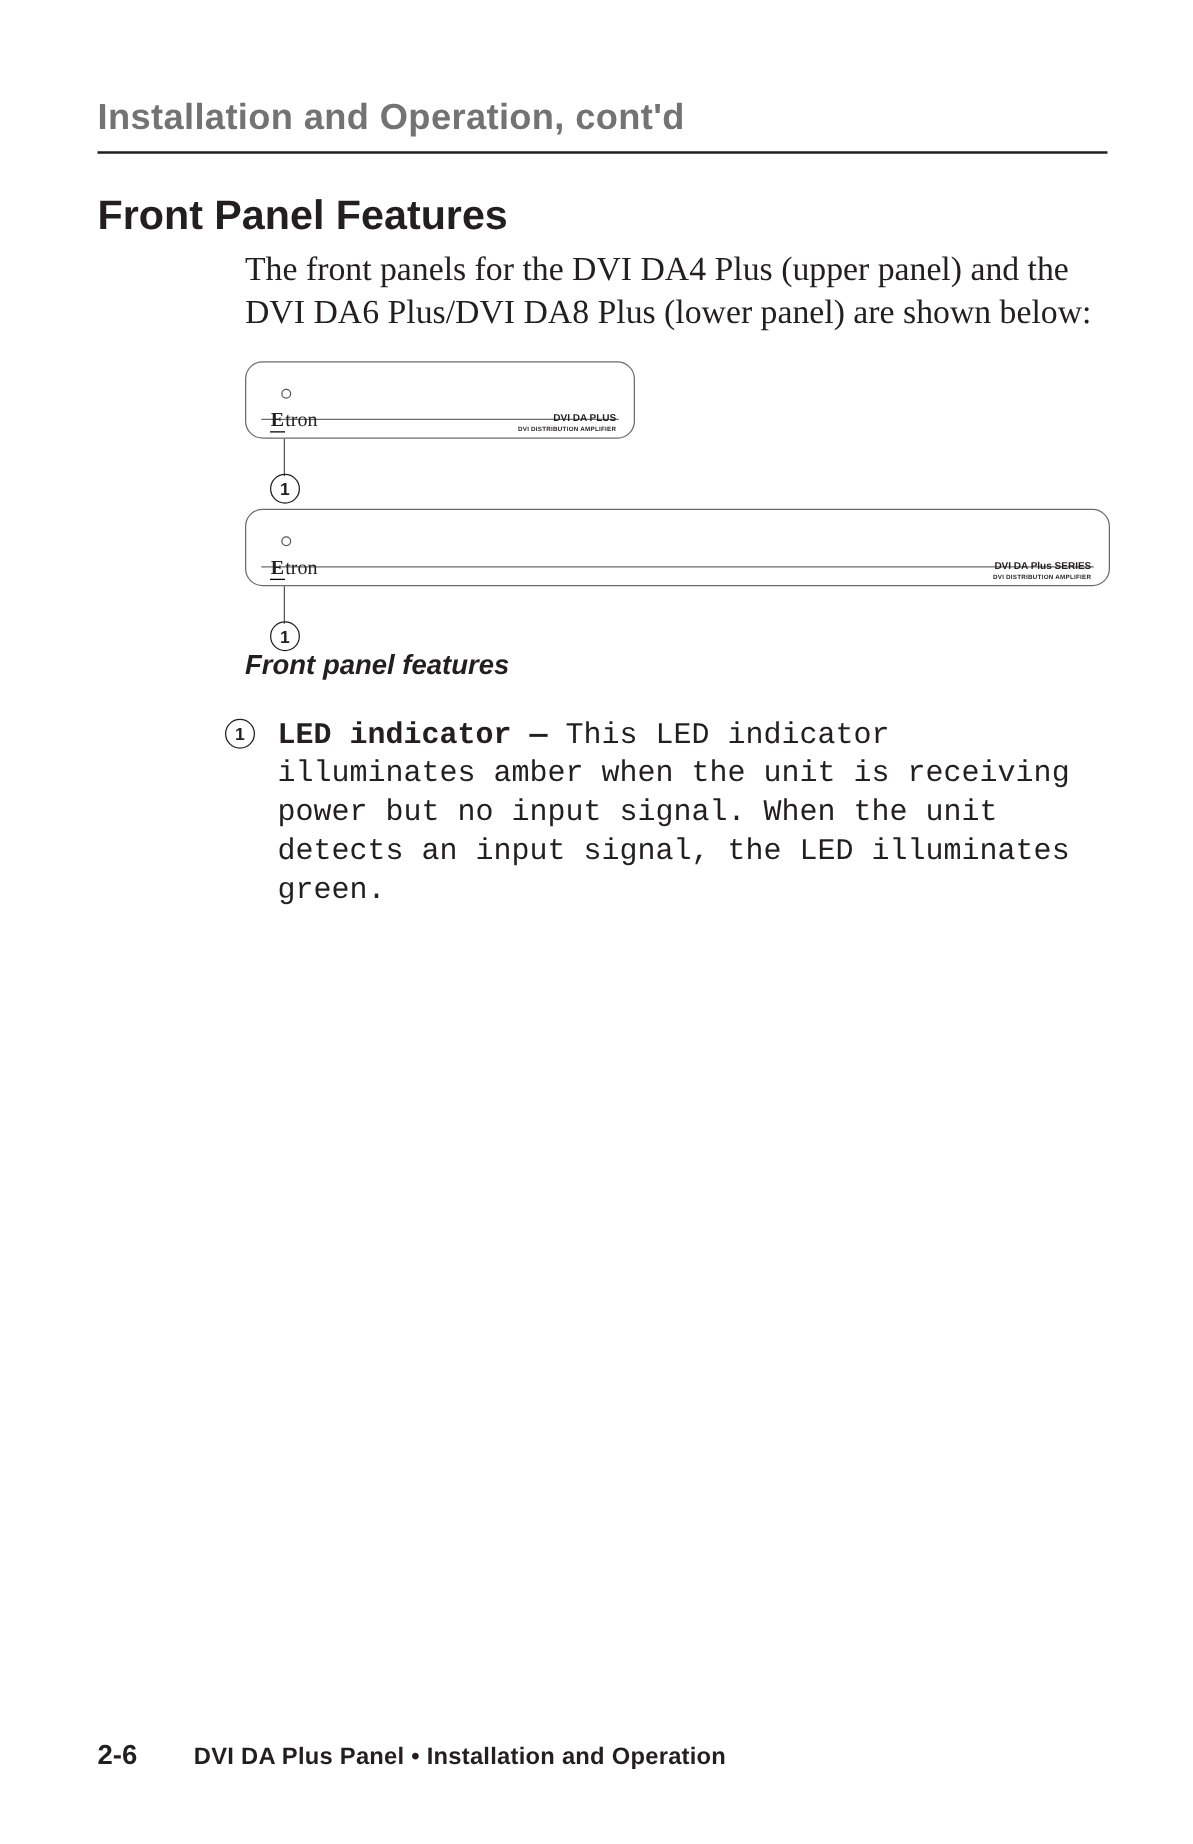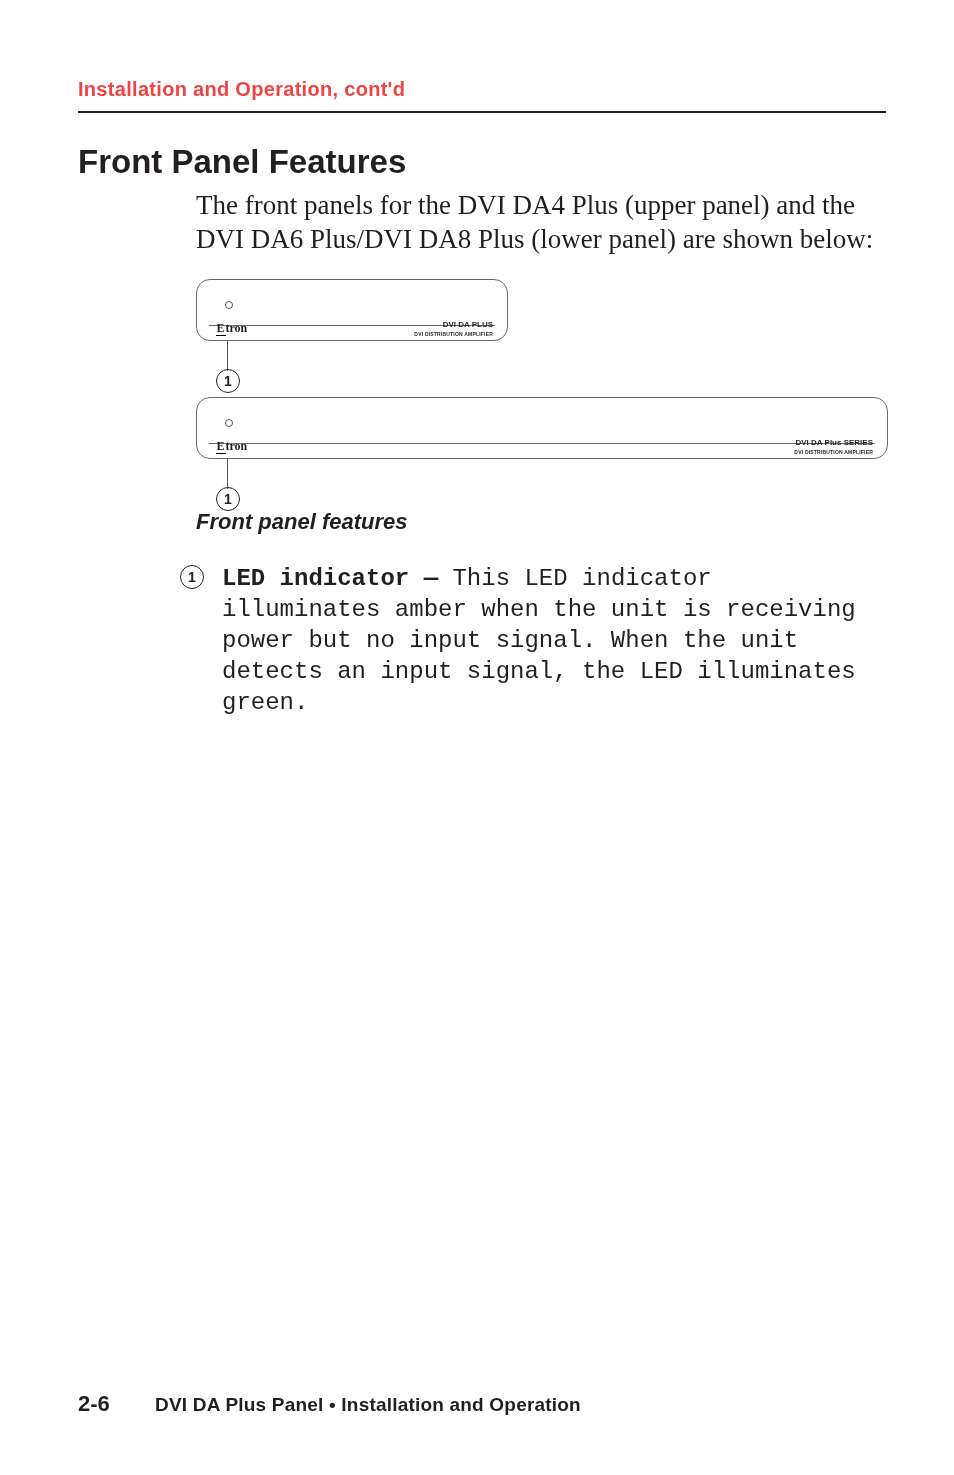--- a/index.html
+++ b/index.html
@@ -10,24 +10,24 @@
     background: #fff;
     color: #231f20;
     font-family: Georgia, "Times New Roman", Times, serif;
     box-sizing: border-box;
     padding: 78px 68px 60px 78px;
     position: relative;
   }
   .running-head {
     font-family: "Segoe UI", "Helvetica Neue", Arial, sans-serif;
     font-weight: 800;
-    font-size: 20px;
+    font-size: 29px;
     letter-spacing: 0.3px;
     margin-bottom: 10px;
-    color: #ef4444;
+    color: #737373;
   }
   .head-rule {
     border: none;
     border-top: 2.5px solid #231f20;
     margin: 0 0 30px 0;
   }
   .h1 {
     font-family: "Segoe UI", "Helvetica Neue", Arial, sans-serif;
     font-weight: 800;
     font-size: 33px;
@@ -63,22 +63,22 @@
     left: 28px; top: 21px;
     width: 6px; height: 6px;
     border: 1px solid #555;
     border-radius: 50%;
     background: #fff;
   }
   .panel-brand {
     position: absolute;
     left: 18.5px; bottom: 4px;
     font-family: Georgia, serif;
-    font-weight: 700;
-    font-size: 12px;
+    font-weight: 400;
+    font-size: 16px;
     white-space: nowrap;
   }
   .panel-brand b { border-bottom: 1px solid #000; padding: 0 1px; }
   .panel-model {
     position: absolute;
     right: 14px; bottom: 11px;
     font-family: Arial, sans-serif;
     font-weight: 700;
     font-size: 8px;
     text-align: right;

